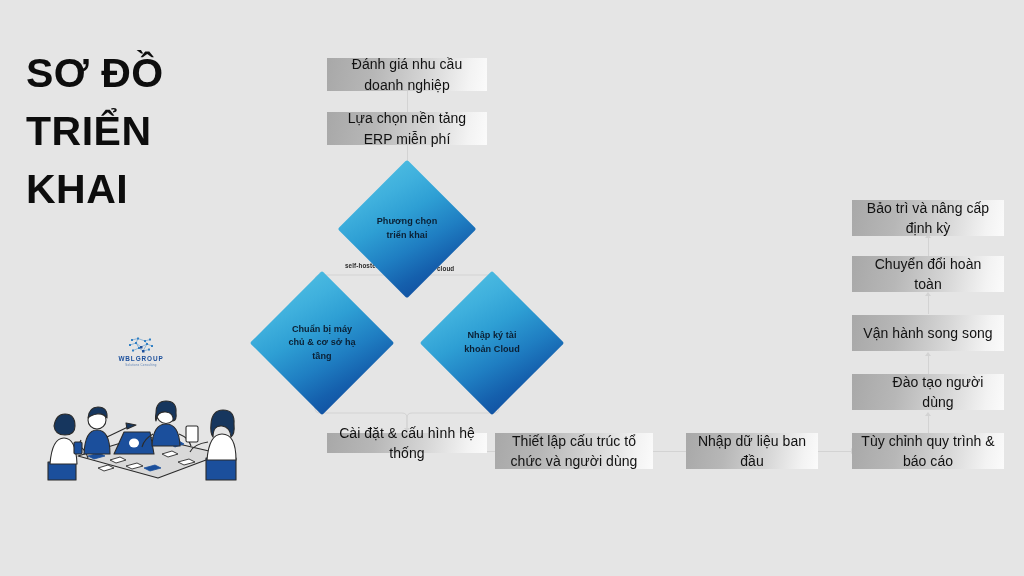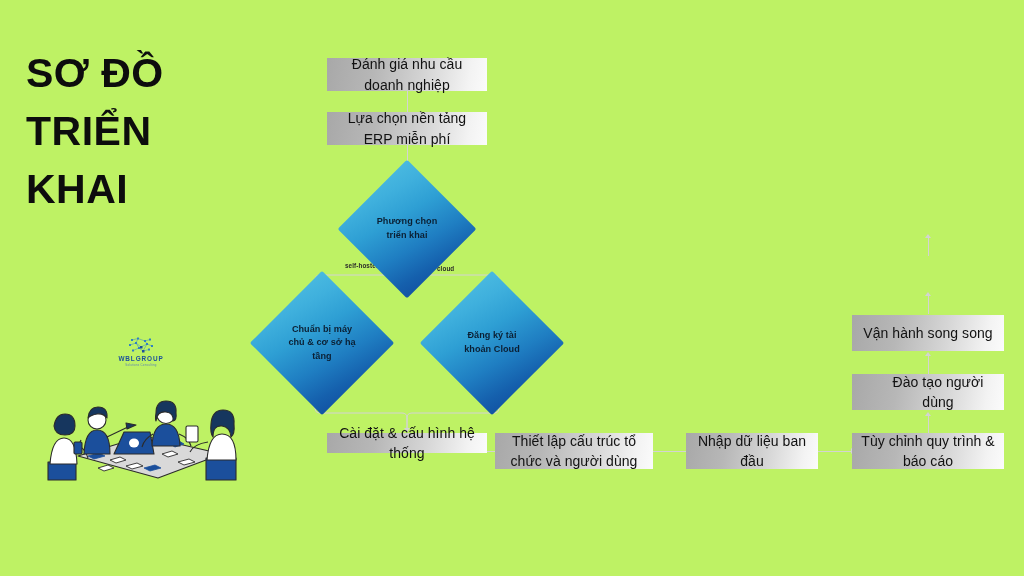--- a/index.html
+++ b/index.html
@@ -5,21 +5,21 @@
 <style>
   html, body {
     margin: 0;
     padding: 0;
     background: #ffffff;
   }
   #canvas {
     position: relative;
     width: 1024px;
     height: 576px;
-    background: #bef264;
+    background: #e5e5e5;
     overflow: hidden;
     font-family: "Liberation Sans", sans-serif;
   }
 
   
   #title-block {
     position: absolute;
     left: 26px;
     top: 44px;
     width: 250px;
@@ -298,21 +298,21 @@
     <span class="dia-text">Phương chọn triển khai</span>
   </div>
 
   <div class="node node-diamond" style="left:271px; top:292px; width:102px; height:102px;">
     <span class="dia-shape"></span>
     <span class="dia-text">Chuẩn bị máy chủ &amp; cơ sở hạ tầng</span>
   </div>
 
   <div class="node node-diamond" style="left:441px; top:292px; width:102px; height:102px;">
     <span class="dia-shape"></span>
-    <span class="dia-text">Đăng ký tài khoản Cloud</span>
+    <span class="dia-text">Nhập ký tài khoản Cloud</span>
   </div>
 
   <div class="node node-box" style="left:327px; top:433px; width:160px; height:20px;">
     <span>Cài đặt &amp; cấu hình hệ thống</span>
   </div>
 
   <div class="node node-box" style="left:495px; top:433px; width:158px; height:36px;">
     <span>Thiết lập cấu trúc tổ chức và người dùng</span>
   </div>
 
@@ -325,15 +325,21 @@
   </div>
 
   <div class="node node-box" style="left:852px; top:374px; width:152px; height:36px;padding-left:28px;">
     <span>Đào tạo người dùng</span>
   </div>
 
   <div class="node node-box" style="left:852px; top:315px; width:152px; height:36px;">
     <span>Vận hành song song</span>
   </div>
 
-
+  <div class="node node-box" style="left:852px; top:256px; width:152px; height:36px;">
+    <span>Chuyển đổi hoàn toàn</span>
+  </div>
+
+  <div class="node node-box" style="left:852px; top:200px; width:152px; height:36px;">
+    <span>Bảo trì và nâng cấp định kỳ</span>
+  </div>
 
 </div>
 
 </body></html>

